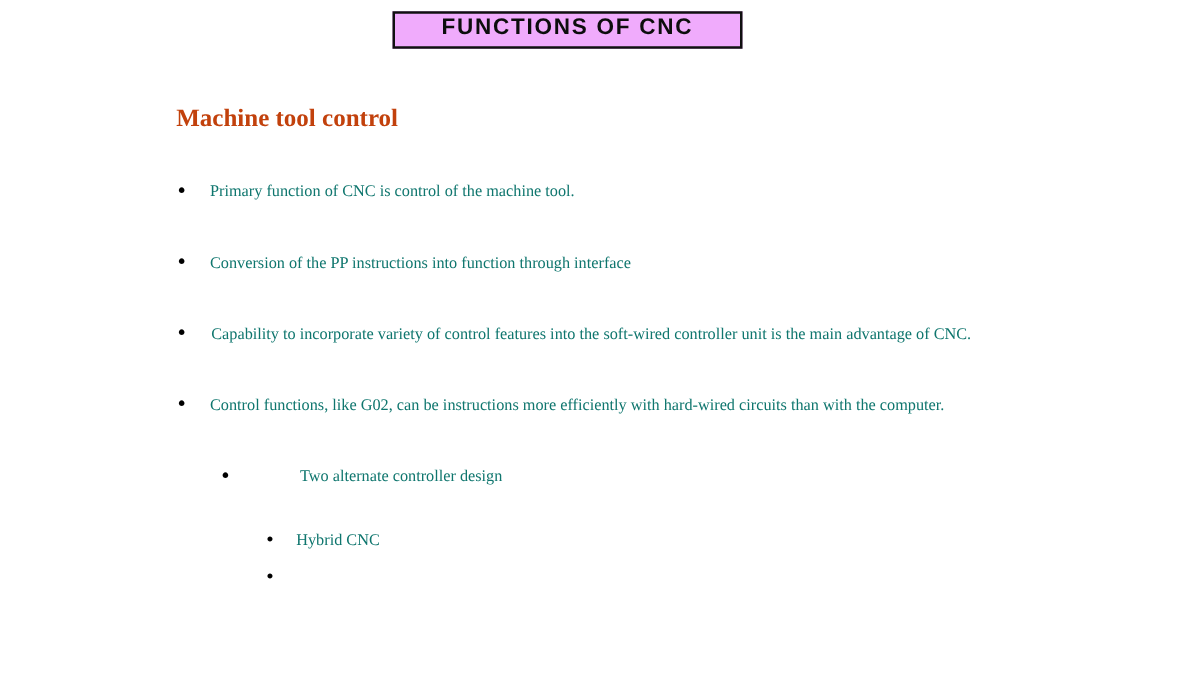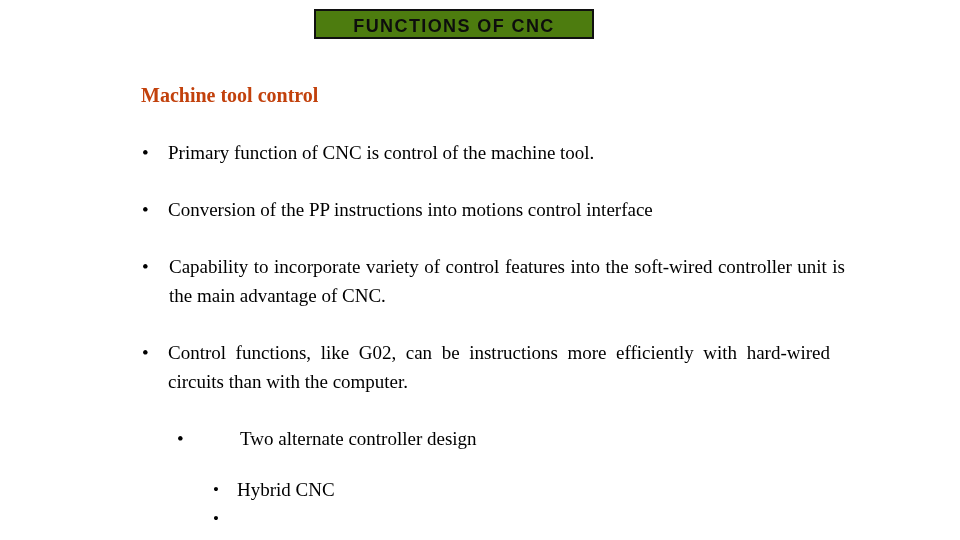--- a/index.html
+++ b/index.html
@@ -15,25 +15,25 @@
     position: relative;
   }
 
   
   #title-box {
     position: absolute;
     left: 314px;
     top: 9px;
     width: 276px;
     height: 26px;
-    background: #4d7c0f;
+    background: #f0abfc;
     border: 2px solid #101010;
     box-sizing: content-box;
     display: flex;
-    align-items: flex-end;
+    align-items: flex-start;
     justify-content: center;
   }
   #title-box .title-text {
     font-family: "Liberation Sans", "DejaVu Sans", sans-serif;
     font-weight: bold;
     font-size: 18px;
     letter-spacing: 1.4px;
     color: #0d0d0d;
     white-space: nowrap;
   }
@@ -68,23 +68,23 @@
     position: absolute;
     left: 0;
     top: 0;
     font-size: 19px;
     line-height: 29px;
     color: #000000;
   }
 
   .bullet-text {
     display: block;
-    font-size: 19px;
+    font-size: 13px;
     line-height: 29px;
-    color: #000000;
+    color: #0f766e;
   }
 
   
   .lvl1 {
     margin-bottom: 28px;
   }
   .lvl1 > .bullet-mark { left: 1px; }
   .lvl1 > .bullet-text { margin-left: 27px; }
   .lvl1.justify > .bullet-text {
     text-align: justify;
@@ -121,21 +121,21 @@
 
 <div id="bullets">
 
   <div class="bullet-row lvl1">
     <span class="bullet-mark">•</span>
     <span class="bullet-text nowrap">Primary function of  CNC is control of the machine tool.</span>
   </div>
 
   <div class="bullet-row lvl1">
     <span class="bullet-mark">•</span>
-    <span class="bullet-text nowrap">Conversion of the PP instructions into motions control interface</span>
+    <span class="bullet-text nowrap">Conversion of the PP instructions into function through interface</span>
   </div>
 
   <div class="bullet-row lvl1 justify wrap2">
     <span class="bullet-mark">•</span>
     <span class="bullet-text">Capability to incorporate variety of control features into the soft-wired controller unit is the main advantage of CNC.</span>
   </div>
 
   <div class="bullet-row lvl1 justify wrap2b">
     <span class="bullet-mark">•</span>
     <span class="bullet-text">Control functions, like G02, can be instructions more efficiently with hard-wired circuits than with the computer.</span>

